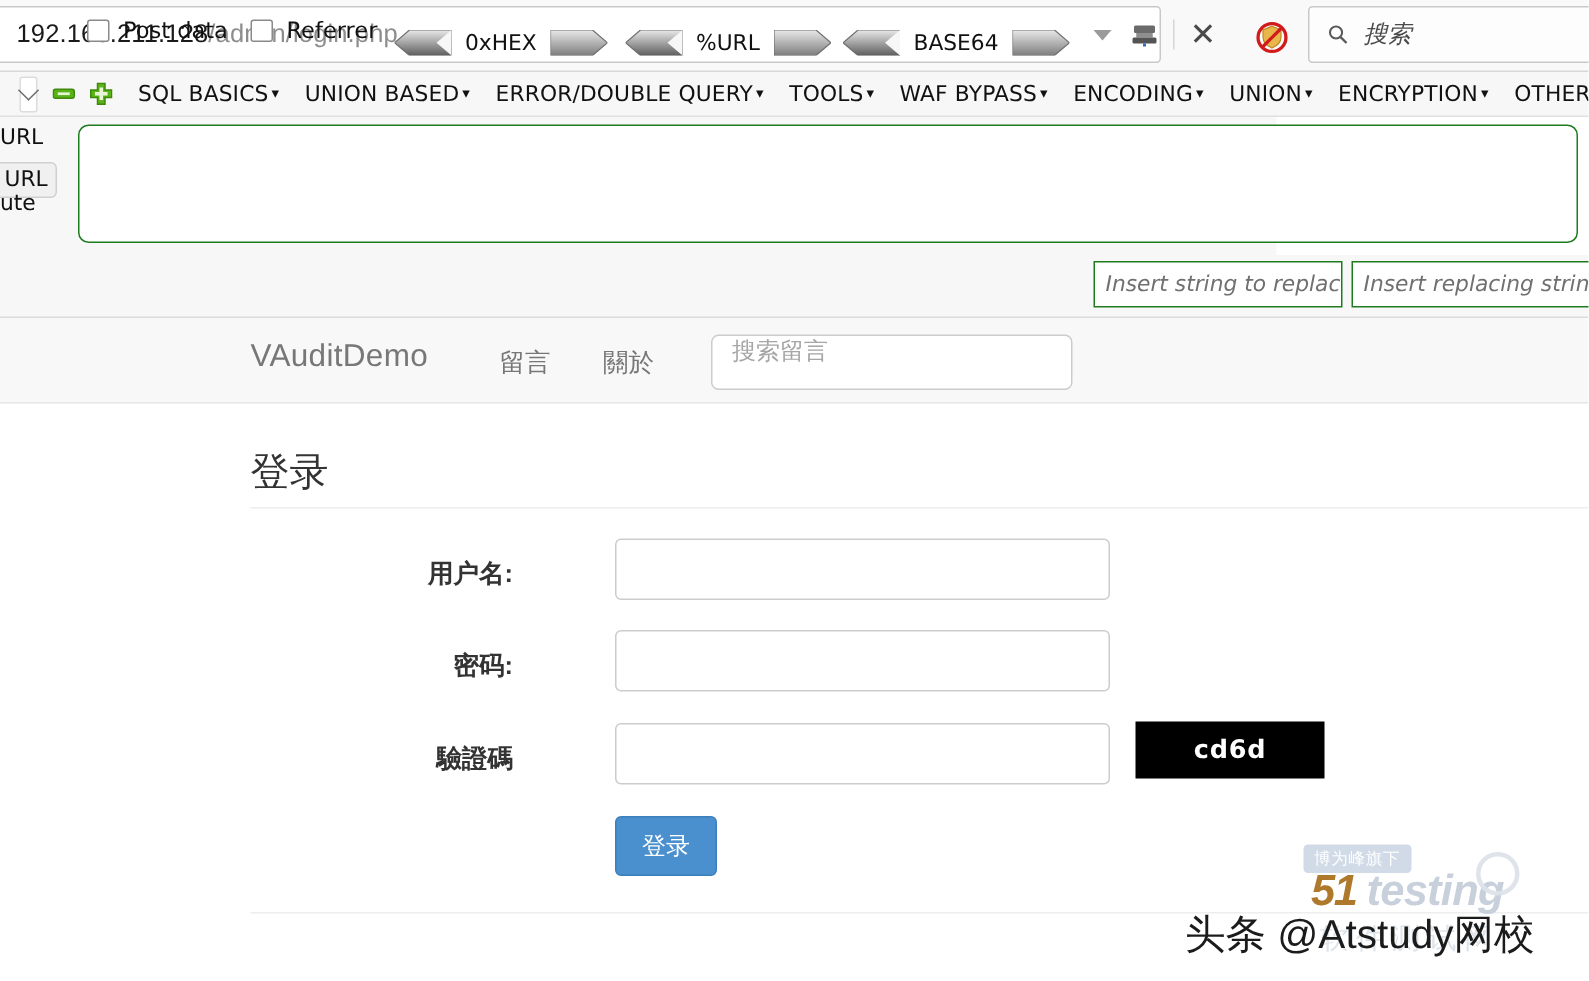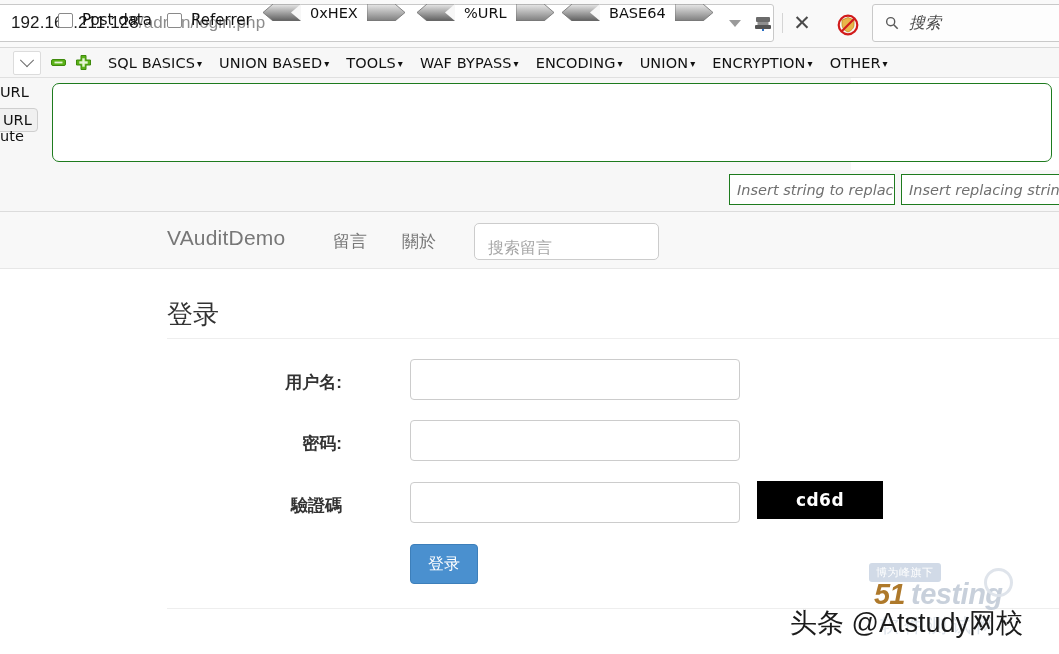--- a/index.html
+++ b/index.html
@@ -216,21 +216,21 @@
     box-sizing: border-box;
   }
   .chk-lbl {
     font-size: 15px;
     color: #111;
     font-family: "DejaVu Sans", sans-serif;
     white-space: nowrap;
   }
   .conv-group {
     position: absolute;
-    top: 4px;
+    top: 20px;
     display: flex; align-items: center; gap: 9px;
   }
   .arrow-btn { width: 38px; height: 17px; flex: 0 0 auto; }
   .conv-lbl {
     font-size: 14.5px;
     color: #111;
     font-family: "DejaVu Sans", sans-serif;
     white-space: nowrap;
   }
   .repl-input {
@@ -272,26 +272,26 @@
     position: absolute;
     top: 18px;
     font-size: 17px;
     color: #777777;
   }
   .nav-link.l1 { left: 333px; }
   .nav-link.l2 { left: 402px; }
   .nav-search {
     position: absolute;
     left: 474px; top: 11px;
-    width: 185px; height: 37px;
+    width: 241px; height: 37px;
     background: #ffffff;
     border: 1px solid #cccccc;
     border-radius: 5px;
     box-sizing: border-box;
-    display: flex; align-items: flex-end;
+    display: flex; align-items: flex-start;
     padding-left: 13px;
   }
   .nav-search-ph {
     font-size: 16px;
     color: #a6a6a6;
   }
 
   
   .page-title {
     position: absolute;
@@ -473,20 +473,21 @@
   <div class="hb-plus">
     <svg width="15" height="15" viewBox="0 0 15 15">
       <path d="M5 0.5 h5 v4.5 h4.5 v5 H10 v4.5 H5 V10 H0.5 V5 H5 z" fill="#5bb217" stroke="#3f8a0d" stroke-width="1"></path>
       <rect x="6.3" y="3.3" width="2.4" height="8.4" fill="#e6f5d6"></rect>
       <rect x="3.3" y="6.3" width="8.4" height="2.4" fill="#e6f5d6"></rect>
     </svg>
   </div>
 
   <div class="menu-item"><span>SQL BASICS</span><span class="mcaret">▾</span></div>
   <div class="menu-item"><span>UNION BASED</span><span class="mcaret">▾</span></div>
+  <div class="menu-item"><span>ERROR/DOUBLE QUERY</span><span class="mcaret">▾</span></div>
   <div class="menu-item"><span>TOOLS</span><span class="mcaret">▾</span></div>
   <div class="menu-item"><span>WAF BYPASS</span><span class="mcaret">▾</span></div>
   <div class="menu-item"><span>ENCODING</span><span class="mcaret">▾</span></div>
   <div class="menu-item"><span>UNION</span><span class="mcaret">▾</span></div>
   <div class="menu-item"><span>ENCRYPTION</span><span class="mcaret">▾</span></div>
   <div class="menu-item"><span>OTHER</span><span class="mcaret">▾</span></div>
 
 </div>
 
 <div class="hackbar-body">

